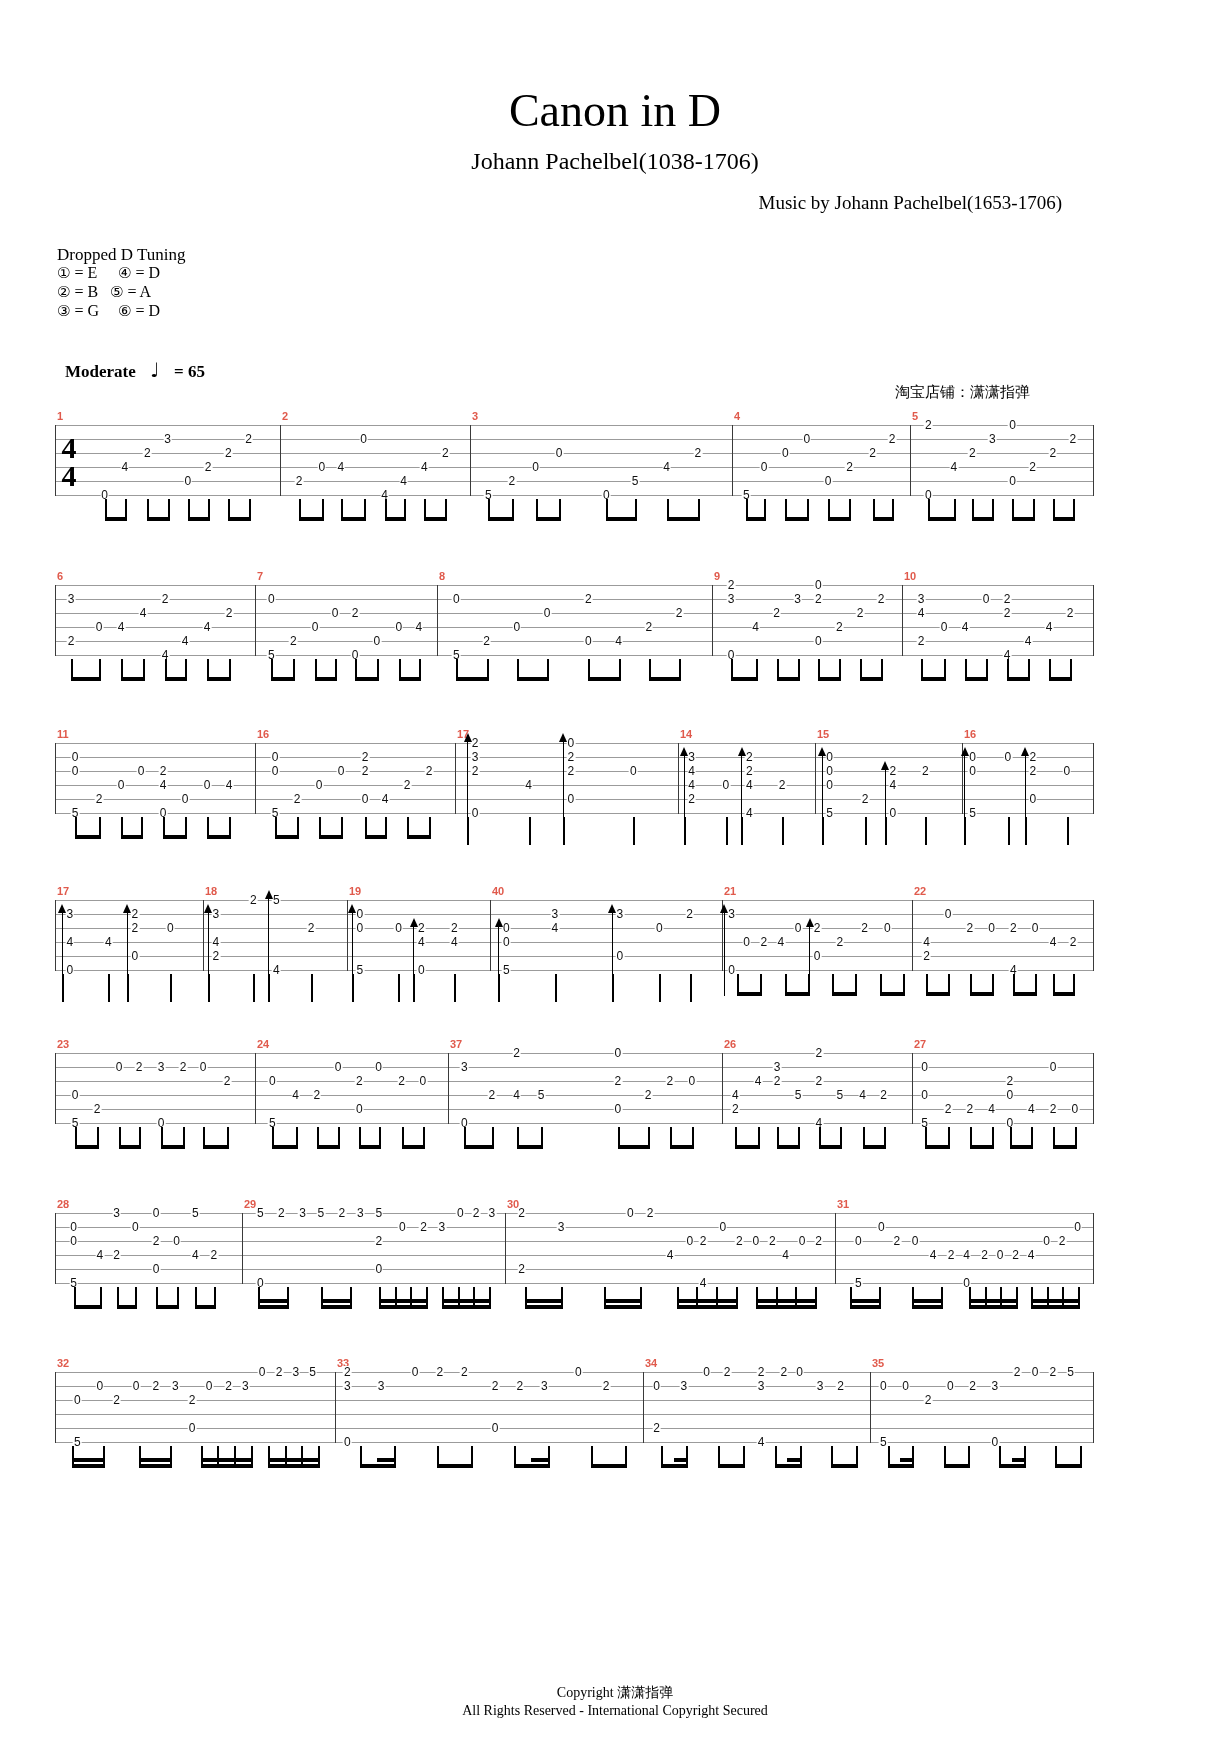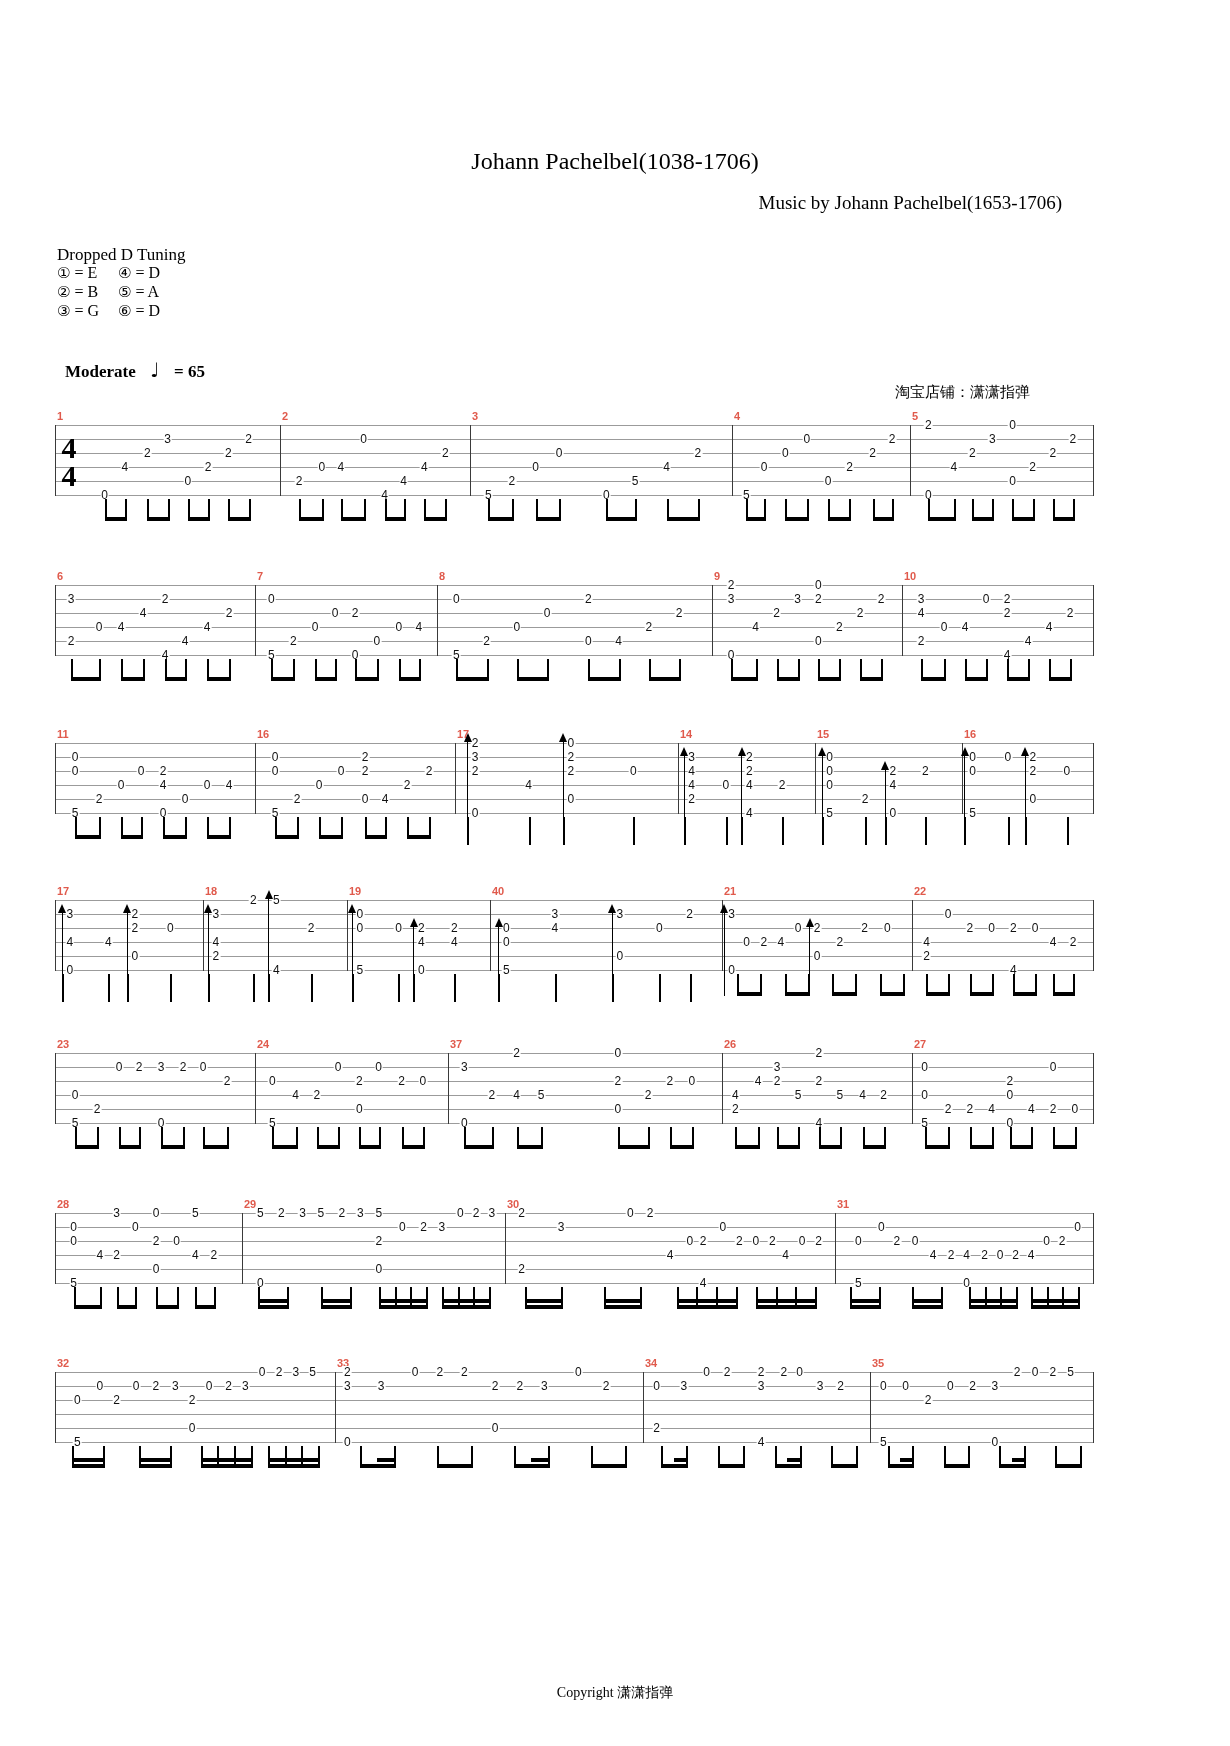--- a/index.html
+++ b/index.html
@@ -16,29 +16,30 @@
   #tempo-note{top:358px;left:150px;font-size:20px;font-family:"DejaVu Sans",sans-serif;font-weight:bold;}
   #tempo-val{top:362px;left:174px;font-size:17px;font-weight:bold;}
   #shop-note{top:383px;right:200px;font-size:15px;font-family:"DejaVu Sans","Liberation Sans",sans-serif;}
   #footer1{top:1684px;left:0;width:1230px;text-align:center;font-size:14px;}
   #footer2{top:1703px;left:0;width:1230px;text-align:center;font-size:14px;}
 </style>
 </head>
 <body>
 
 <div id="page">
+  <div class="abs" id="title">Canon in D</div>
   <div class="abs" id="subtitle">Johann Pachelbel(1038-1706)</div>
   <div class="abs" id="credit">Music by Johann Pachelbel(1653-1706)</div>
 
   <div class="abs" id="tuning-title">Dropped D Tuning</div>
   <div class="abs tune-row" style="top:264px;left:57px;"><span class="tune-circ">①</span> <span>= E</span></div>
   <div class="abs tune-row" style="top:283px;left:57px;"><span class="tune-circ">②</span> <span>= B</span></div>
   <div class="abs tune-row" style="top:302px;left:57px;"><span class="tune-circ">③</span> <span>= G</span></div>
   <div class="abs tune-row" style="top:264px;left:118px;"><span class="tune-circ">④</span> <span>= D</span></div>
-  <div class="abs tune-row" style="top:283px;left:118px;"><span class="tune-circ">⑤</span> <span>= A</span></div>
+  <div class="abs tune-row" style="top:283px;left:110px;"><span class="tune-circ">⑤</span> <span>= A</span></div>
   <div class="abs tune-row" style="top:302px;left:118px;"><span class="tune-circ">⑥</span> <span>= D</span></div>
 
   <div class="abs" id="tempo-word">Moderate</div>
   <div class="abs" id="tempo-note">♩</div>
   <div class="abs" id="tempo-val">= 65</div>
   <div class="abs" id="shop-note">淘宝店铺：潇潇指弹</div>
 
   <div id="score">
       <div style="position: absolute; left: 55px; top: 425px; width: 1038px; height: 1px; background: rgb(155, 155, 155);"></div>
       <div style="position: absolute; left: 55px; top: 439px; width: 1038px; height: 1px; background: rgb(155, 155, 155);"></div>
@@ -971,13 +972,14 @@
       <div style="position: absolute; left: 999.34px; top: 1446px; width: 2px; height: 22px; background: rgb(0, 0, 0);"></div>
       <div style="position: absolute; left: 1023.87px; top: 1446px; width: 2px; height: 22px; background: rgb(0, 0, 0);"></div>
       <div style="position: absolute; left: 999.34px; top: 1464px; width: 26.53px; height: 4px; background: rgb(0, 0, 0);"></div>
       <div style="position: absolute; left: 1011.61px; top: 1458px; width: 14.265px; height: 4px; background: rgb(0, 0, 0);"></div>
       <div style="position: absolute; left: 1055.09px; top: 1446px; width: 2px; height: 22px; background: rgb(0, 0, 0);"></div>
       <div style="position: absolute; left: 1079.62px; top: 1446px; width: 2px; height: 22px; background: rgb(0, 0, 0);"></div>
       <div style="position: absolute; left: 1055.09px; top: 1464px; width: 26.53px; height: 4px; background: rgb(0, 0, 0);"></div>
     </div>
 
   <div class="abs" id="footer1">Copyright 潇潇指弹</div>
+  <div class="abs" id="footer2">All Rights Reserved - International Copyright Secured</div>
 </div>
 
 </body></html>

